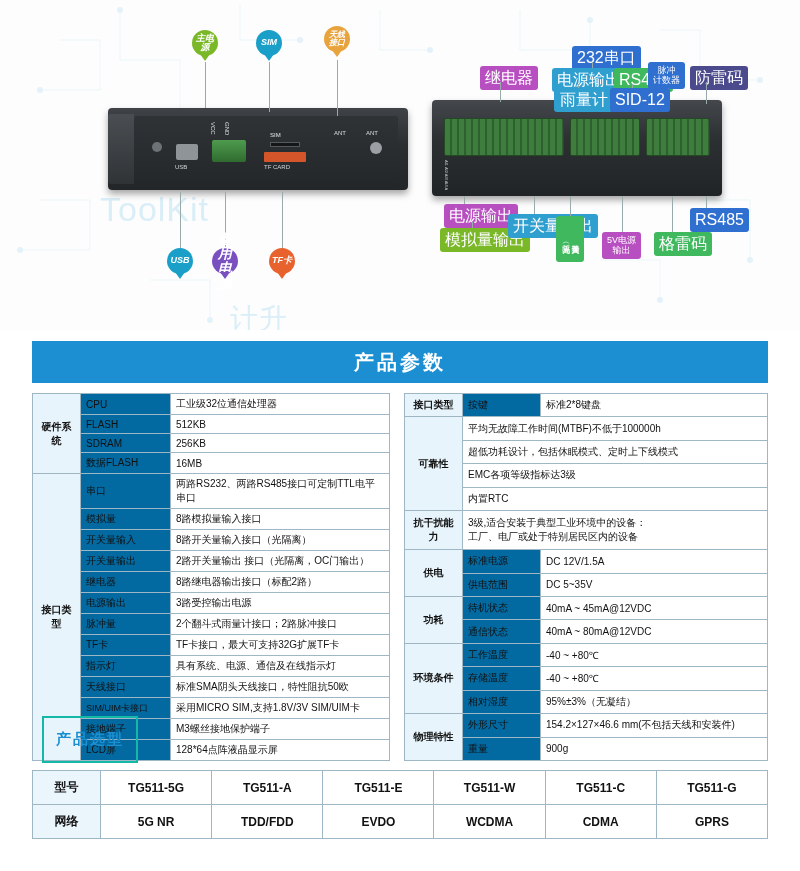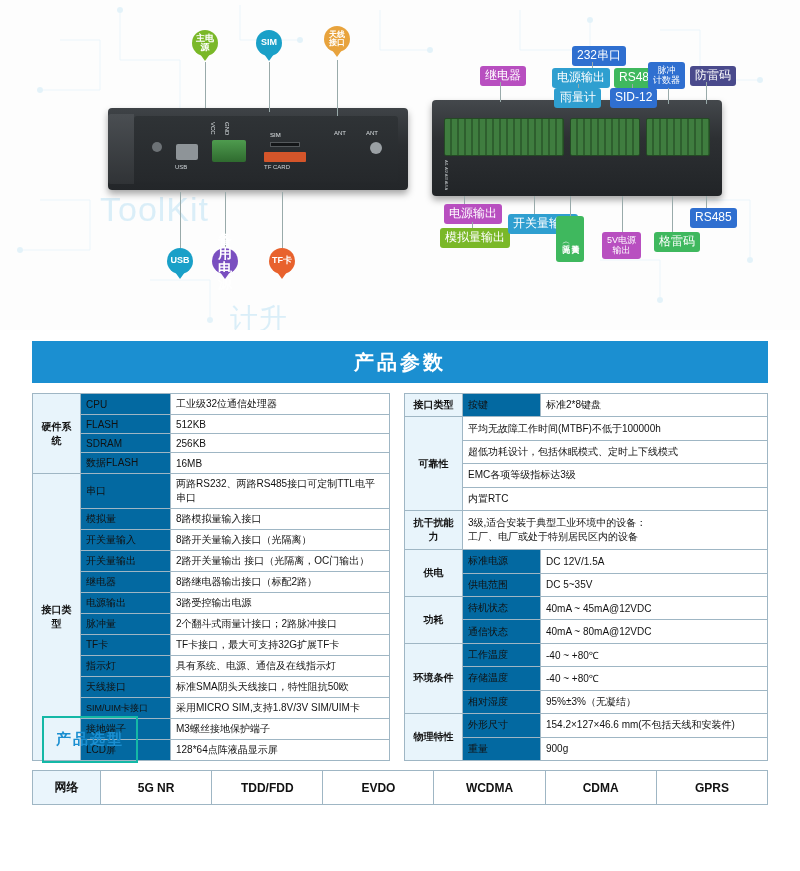--- a/index.html
+++ b/index.html
@@ -66,40 +66,40 @@
   .green-block {
     position:absolute;
     top: 18px; height: 38px;
     background: repeating-linear-gradient(90deg,#3f7d3f 0px,#3f7d3f 5px,#2e5f2e 5px,#2e5f2e 7px);
     border: 1px solid #244a24;
     border-radius: 2px;
   }
 
   .callout-label {
     position: absolute;
-    font-size: 12px;
+    font-size: 16px;
     color: #fff;
     padding: 3px 5px;
     border-radius: 3px;
     white-space: nowrap;
     line-height: 1.15;
     text-align: center;
     font-weight: 500;
   }
   .callout-line {
     position: absolute;
     width: 1px;
     background: #9aa;
   }
   .pin {
     position:absolute;
     width: 26px; height: 26px; border-radius: 50%;
     color:#fff; font-size:9px; font-weight:bold;
     display:flex; align-items:center; justify-content:center;
-    text-align:center; line-height:1.05;
+    text-align:center; line-height:1.05;font-style:italic;
   }
   .pin::after {
     content:""; position:absolute; bottom:-5px; left:50%;
     transform: translateX(-50%);
     border-left:5px solid transparent; border-right:5px solid transparent;
     border-top:7px solid currentColor;
   }
 
   
   .title-bar {
@@ -479,20 +479,29 @@
 
 </div>
 
 <div class="sel-head">
   <span>产品选型</span>
 </div>
 
 <table class="sel">
   <tbody>
     <tr>
+      <td class="hdr">型号</td>
+      <td class="cell">TG511-5G</td>
+      <td class="cell">TG511-A</td>
+      <td class="cell">TG511-E</td>
+      <td class="cell">TG511-W</td>
+      <td class="cell">TG511-C</td>
+      <td class="cell">TG511-G</td>
+    </tr>
+    <tr>
       <td class="hdr">网络</td>
       <td class="cell">5G NR</td>
       <td class="cell">TDD/FDD</td>
       <td class="cell">EVDO</td>
       <td class="cell">WCDMA</td>
       <td class="cell">CDMA</td>
       <td class="cell">GPRS</td>
     </tr>
   </tbody>
 </table>

